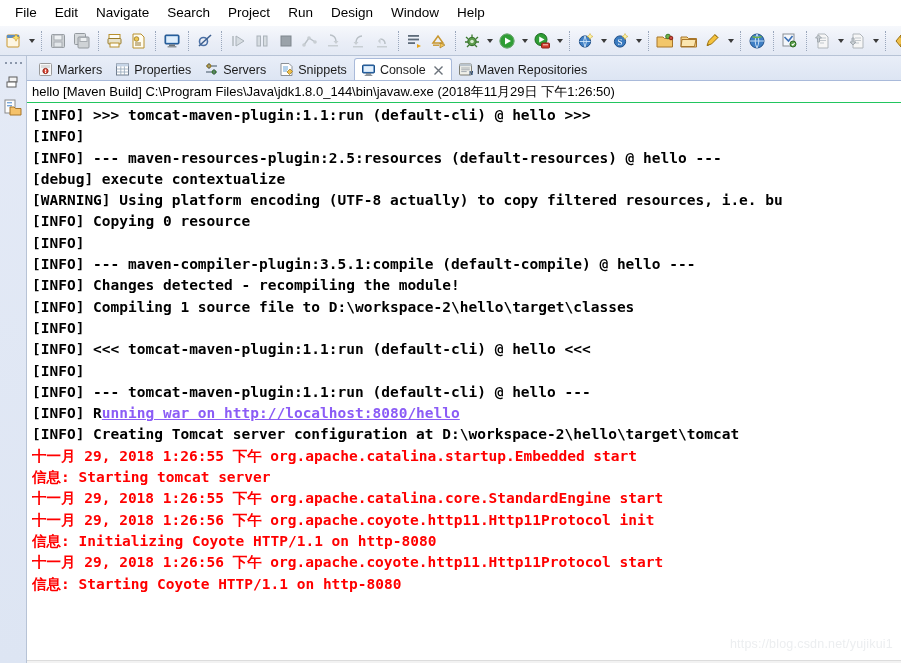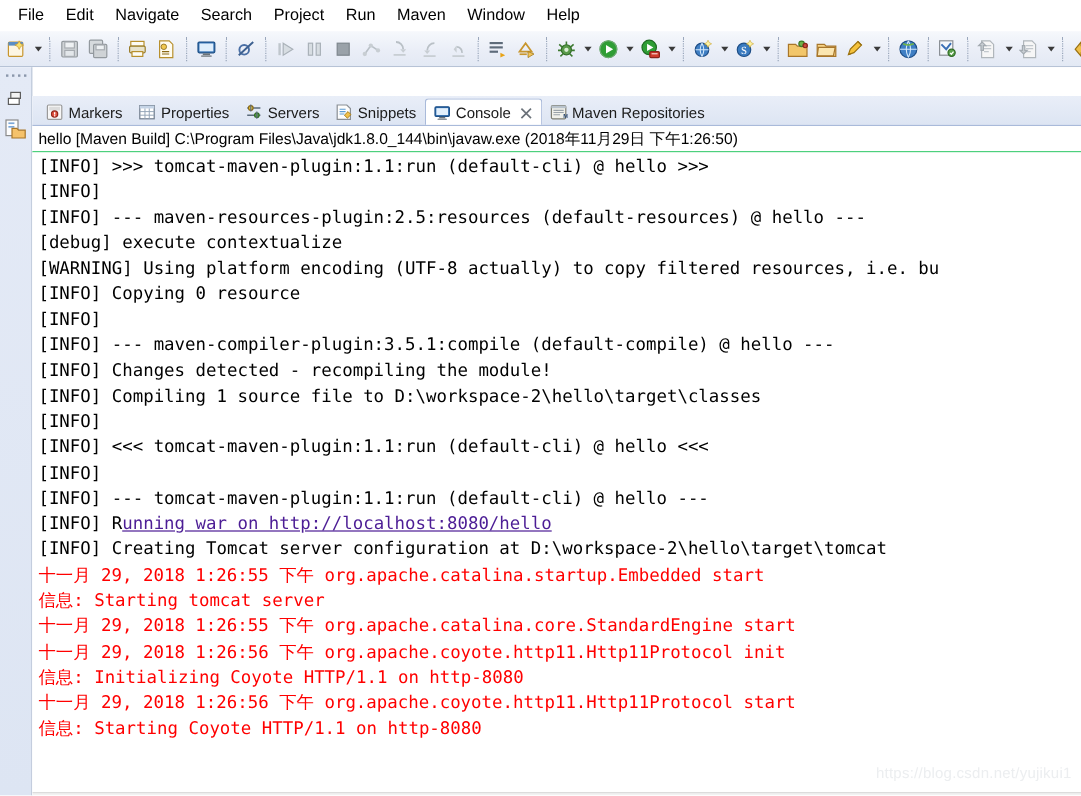--- a/index.html
+++ b/index.html
@@ -102,21 +102,20 @@
     display: flex; align-items: center; justify-content: center;
     margin-bottom: 2px;
   }
 
   .view-stack {
     flex: 1 1 auto;
     min-width: 0;
     display: flex;
     flex-direction: column;
     background: #ffffff;
-    margin-top: 24px;
   }
 
   
   .tabbar {
     height: 25px;
     flex: 0 0 25px;
     background: linear-gradient(to bottom, #e9eef8 0%, #dde5f3 100%);
     border-bottom: 1px solid #a9bada;
     display: flex;
     align-items: flex-end;
@@ -177,24 +176,25 @@
     padding: 2px 0 0 5px;
   }
   .cline {
     font-family: "DejaVu Sans Mono", "Liberation Mono", monospace;
     font-size: 14.5px;
     line-height: 21.3px;
     white-space: pre;
     color: #000000;
     height: 21.3px;
     overflow: hidden;
+    font-weight: bold;
   }
   .cline.err { color: #ff0000; }
   .cline .link {
-    color: #4c1d95;
+    color: #8b5cf6;
     text-decoration: underline;
   }
 
   
   .watermark {
     position: absolute;
     right: 8px;
     bottom: 12px;
     font-size: 12.5px;
     color: #eceef0;
@@ -215,21 +215,21 @@
 
 <div id="app">
 
   <div class="menubar" id="menubar">
       <div class="menu-item">File</div>
       <div class="menu-item">Edit</div>
       <div class="menu-item">Navigate</div>
       <div class="menu-item">Search</div>
       <div class="menu-item">Project</div>
       <div class="menu-item">Run</div>
-      <div class="menu-item">Maven</div>
+      <div class="menu-item">Design</div>
       <div class="menu-item">Window</div>
       <div class="menu-item">Help</div>
     </div>
 
   <div class="toolbar" id="toolbar">
       <div class="tb-btn">
         <svg width="18" height="18" viewBox="0 0 18 18">
           <rect x="2" y="3" width="12" height="12" rx="1" fill="#fdf6e3" stroke="#c8962e"></rect>
           <rect x="2" y="3" width="12" height="3" fill="#5b8ec4"></rect>
           <path d="M11 2 l1.2 2.4 2.4 1.2 -2.4 1.2 -1.2 2.4 -1.2 -2.4 -2.4 -1.2 2.4 -1.2z" fill="#f7e06a" stroke="#c8962e" stroke-width=".6"></path>

